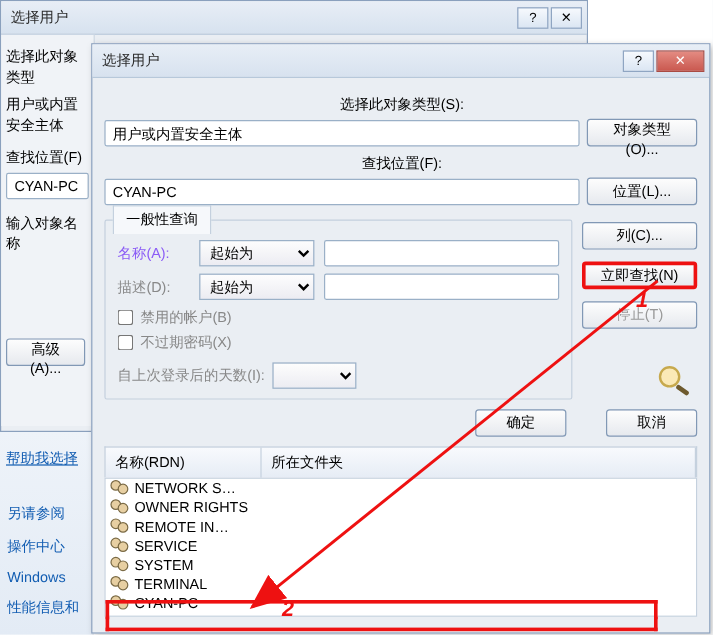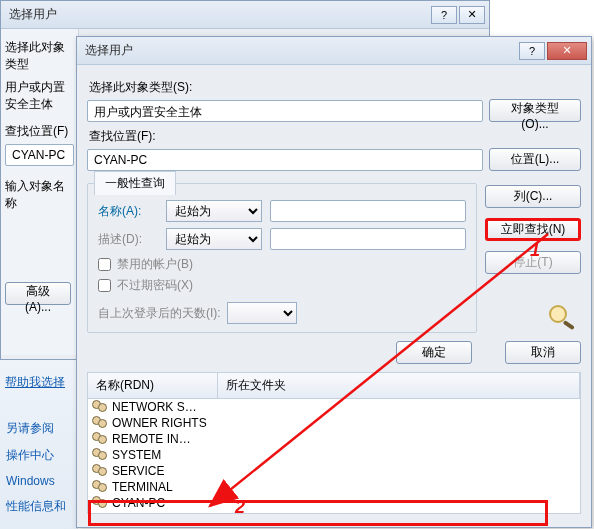--- a/index.html
+++ b/index.html
@@ -35,21 +35,21 @@
     display: flex; align-items: center; justify-content: center;
     font-size: 11px;
   }
   .closebtn {
     width: 40px;
     background: linear-gradient(#e48b82,#c9584f);
     border-color: #a94b44;
     color: #fff;
   }
   .content { padding: 8px 10px; }
-  .label { margin: 6px 0 3px 2px; color: #000; }
+  .label { margin: 6px 0 3px 2px; color: #000; text-align: center; }
   .textbox {
     background: #fff;
     border: 1px solid #9ab0c7;
     border-radius: 2px;
     height: 22px;
     padding: 2px 6px;
     font-family: inherit;
     font-size: 12px;
     width: 100%;
   }
@@ -216,21 +216,21 @@
     <div class="row">
       <div class="textbox" style="flex:1;padding-top:3px;">CYAN-PC</div>
       <button class="btn" style="width:92px;">位置(L)...</button>
     </div>
 
     <div style="display:flex;gap:8px;align-items:flex-start;">
       <div class="groupbox" style="flex:1;">
         <div class="tab">一般性查询</div>
 
         <div class="formrow">
-          <span style="color:#0369a1;">名称(A):</span>
+          <span style="color:#8b5cf6;">名称(A):</span>
           <select class="select">
             <option>起始为</option>
           </select>
           <input class="textbox" style="">
         </div>
         <div class="formrow">
           <span style="color:#888;">描述(D):</span>
           <select class="select">
             <option>起始为</option>
           </select>
@@ -285,26 +285,26 @@
           <span>OWNER RIGHTS</span>
           <span></span>
         </div>
         <div class="listrow">
           <span class="uicon"></span>
           <span>REMOTE IN…</span>
           <span></span>
         </div>
         <div class="listrow">
           <span class="uicon"></span>
+          <span>SERVICE</span>
+          <span></span>
+        </div>
+        <div class="listrow">
+          <span class="uicon"></span>
           <span>SYSTEM</span>
-          <span></span>
-        </div>
-        <div class="listrow">
-          <span class="uicon"></span>
-          <span>SERVICE</span>
           <span></span>
         </div>
         <div class="listrow">
           <span class="uicon"></span>
           <span>TERMINAL</span>
           <span></span>
         </div>
         <div class="listrow">
           <span class="uicon"></span>
           <span>CYAN-PC</span>

